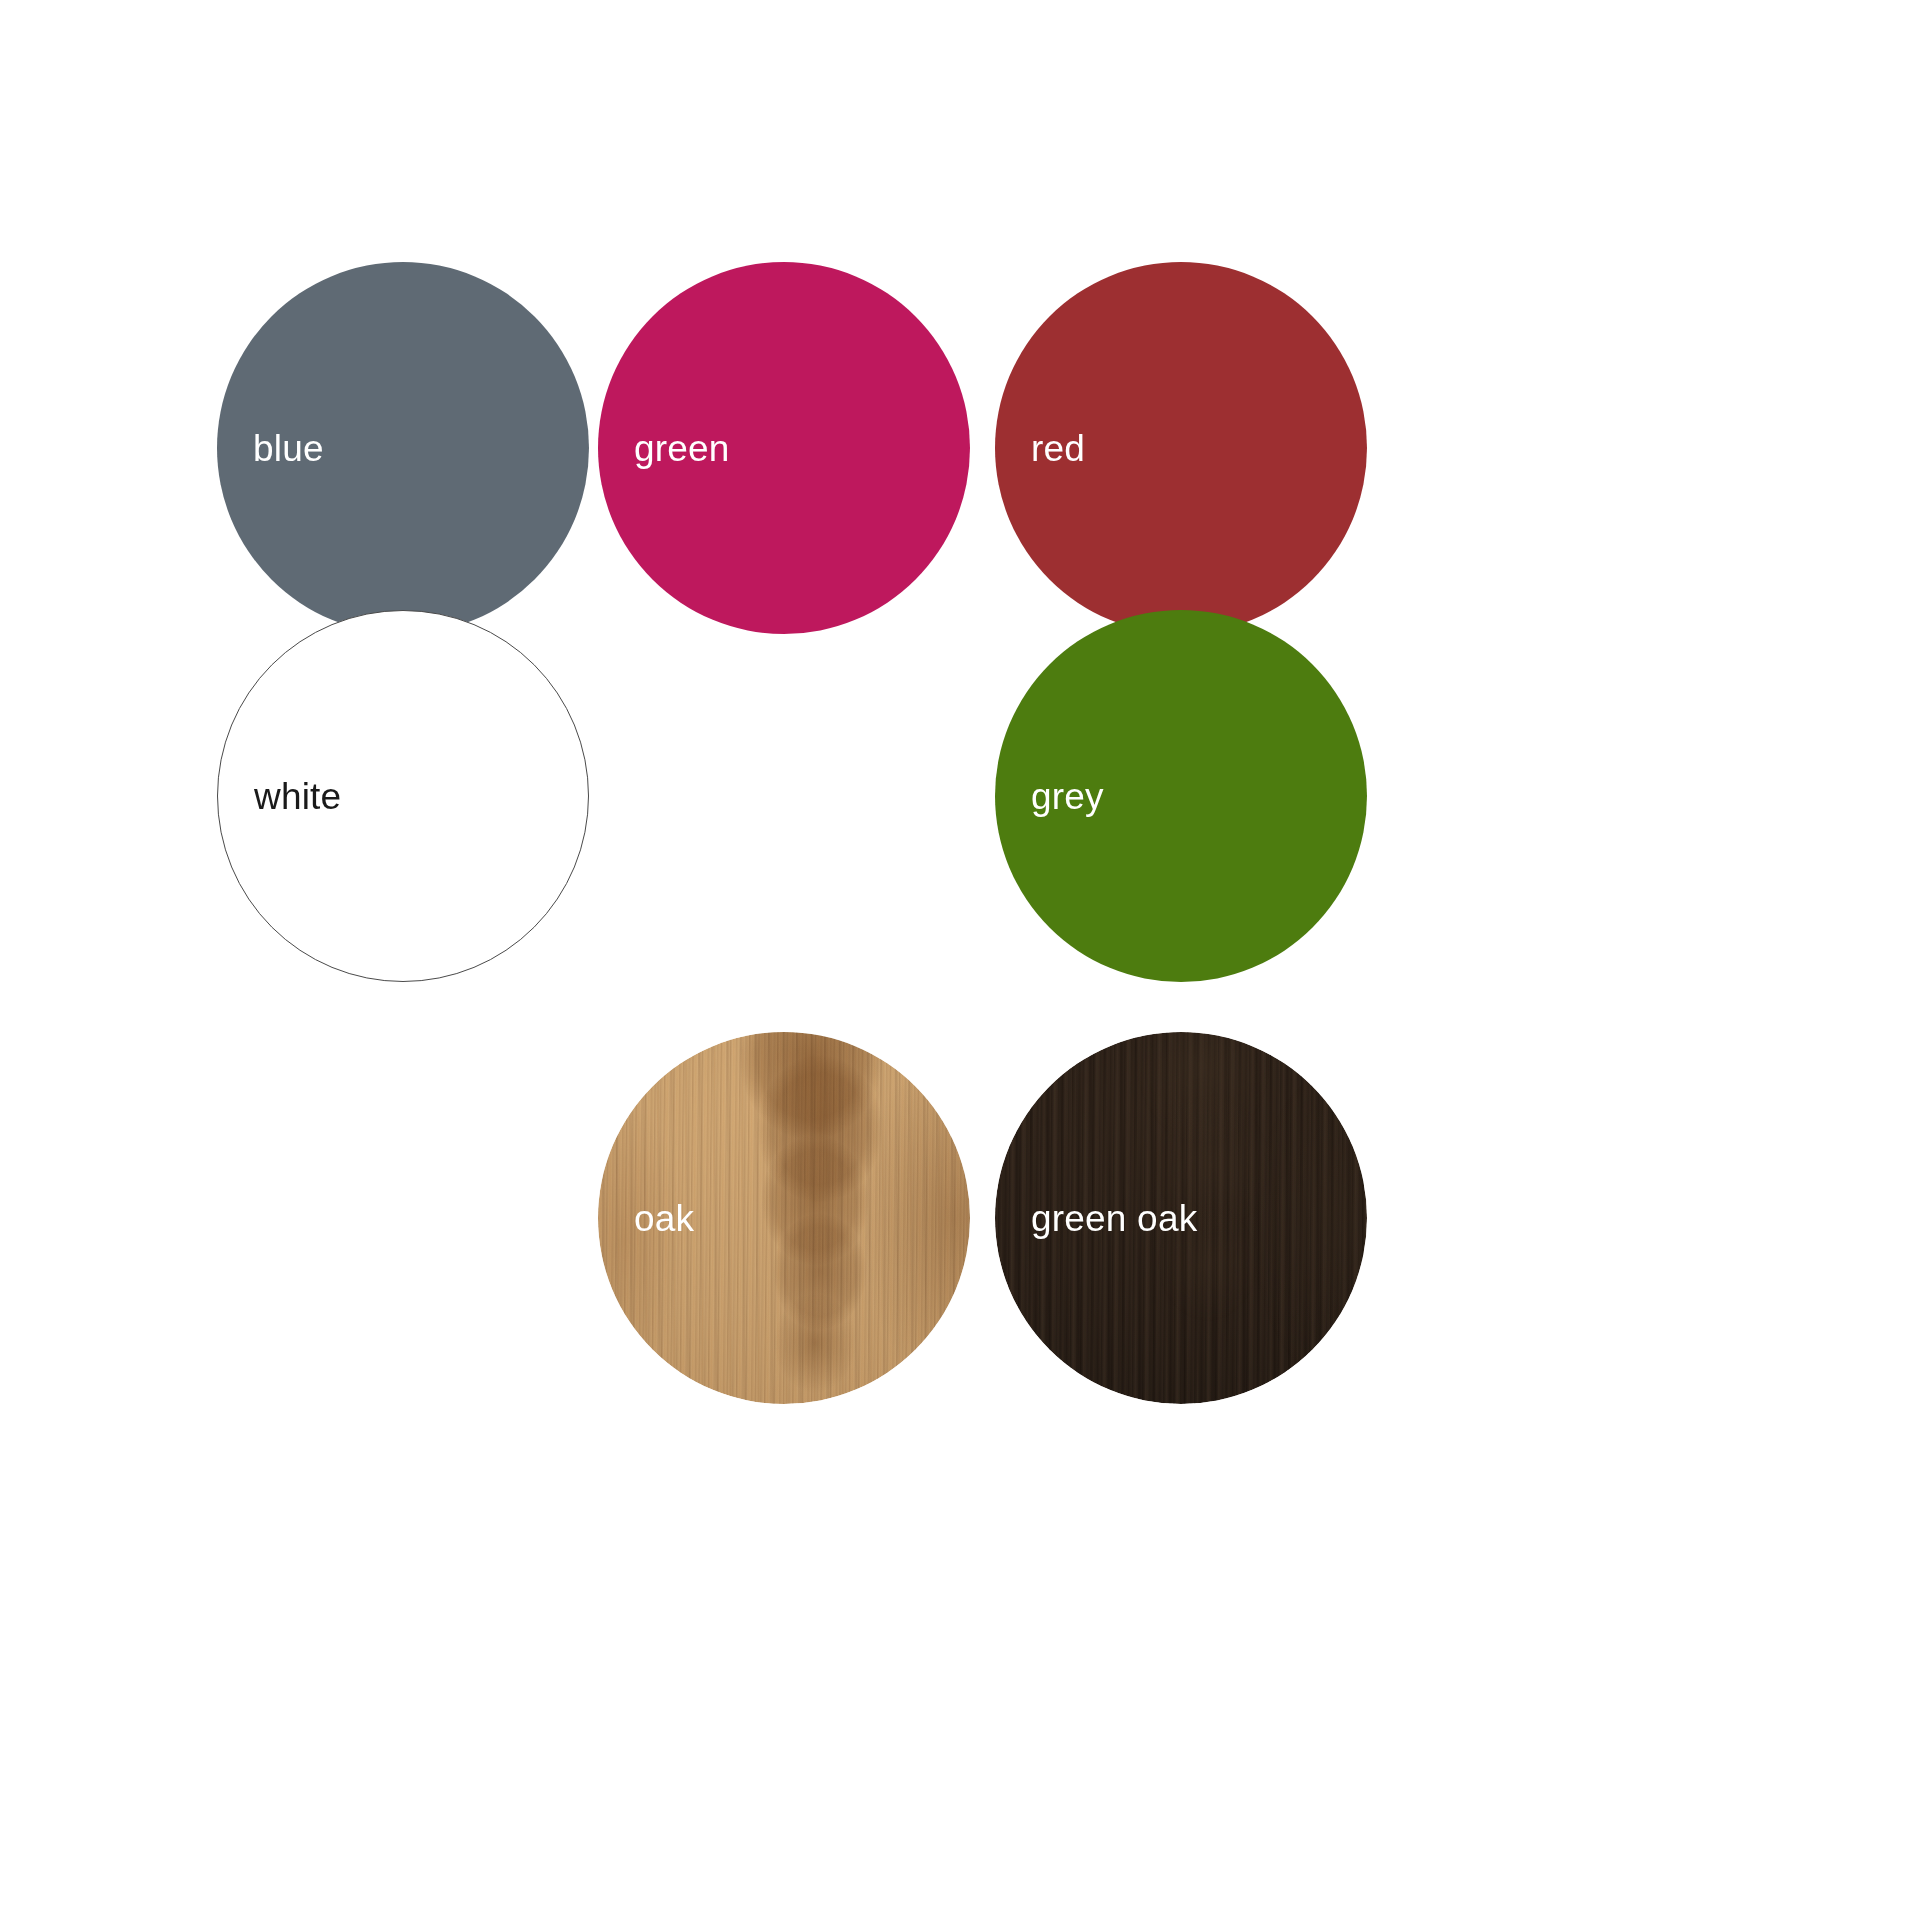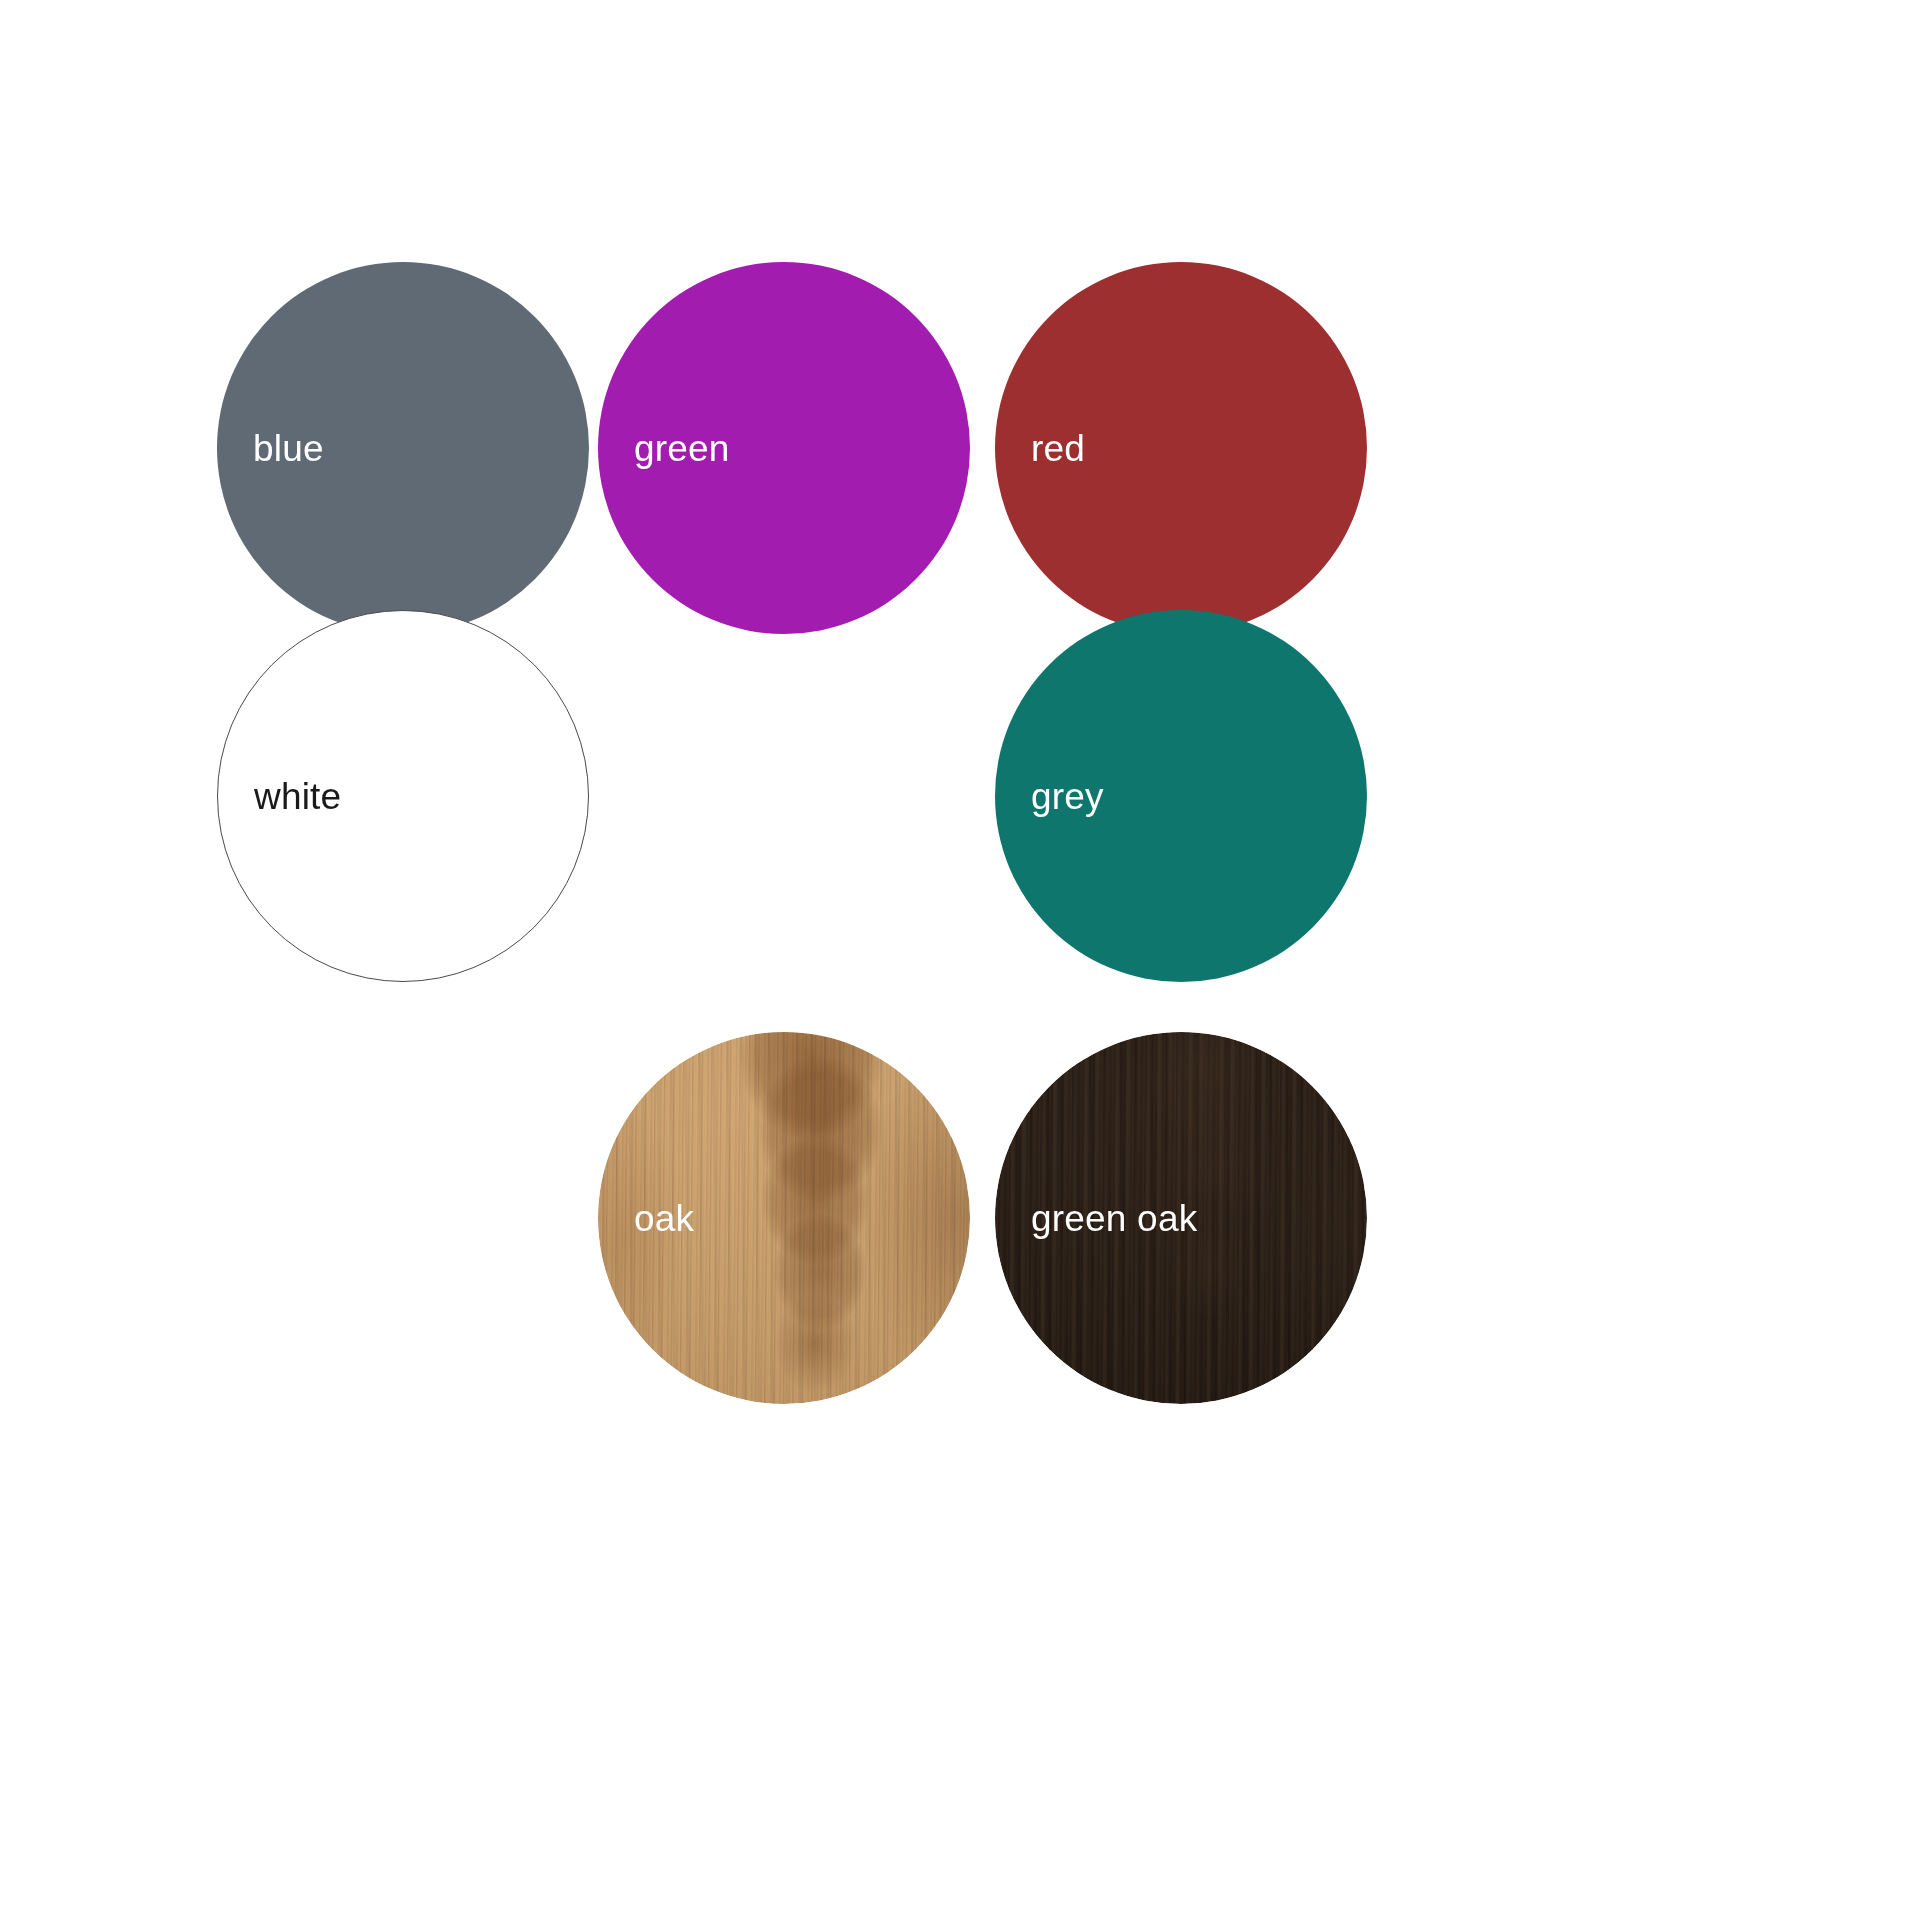--- a/index.html
+++ b/index.html
@@ -58,25 +58,25 @@
   .col-2 { left: 598px; }
   .col-3 { left: 995px; }
 
   
   .row-1 { top: 262px; }
   .row-2 { top: 610px; }
   .row-3 { top: 1032px; }
 
   
   .fill-blue  { background: #5f6a74; }
-  .fill-green { background: #a21caf; }
+  .fill-green { background: #be185d; }
   .fill-red   { background: #9d2f31; }
   .fill-white { background: #ffffff; border: 0.9px solid #4a4a4a; }
   .fill-black { background: #332e27; }
-  .fill-grey  { background: #0f766e; }
+  .fill-grey  { background: #4d7c0f; }
 
   
   .wood-base {
     position: absolute;
     inset: 0;
     border-radius: 50%;
   }
   .wood-grain {
     position: absolute;
     inset: -10%;

